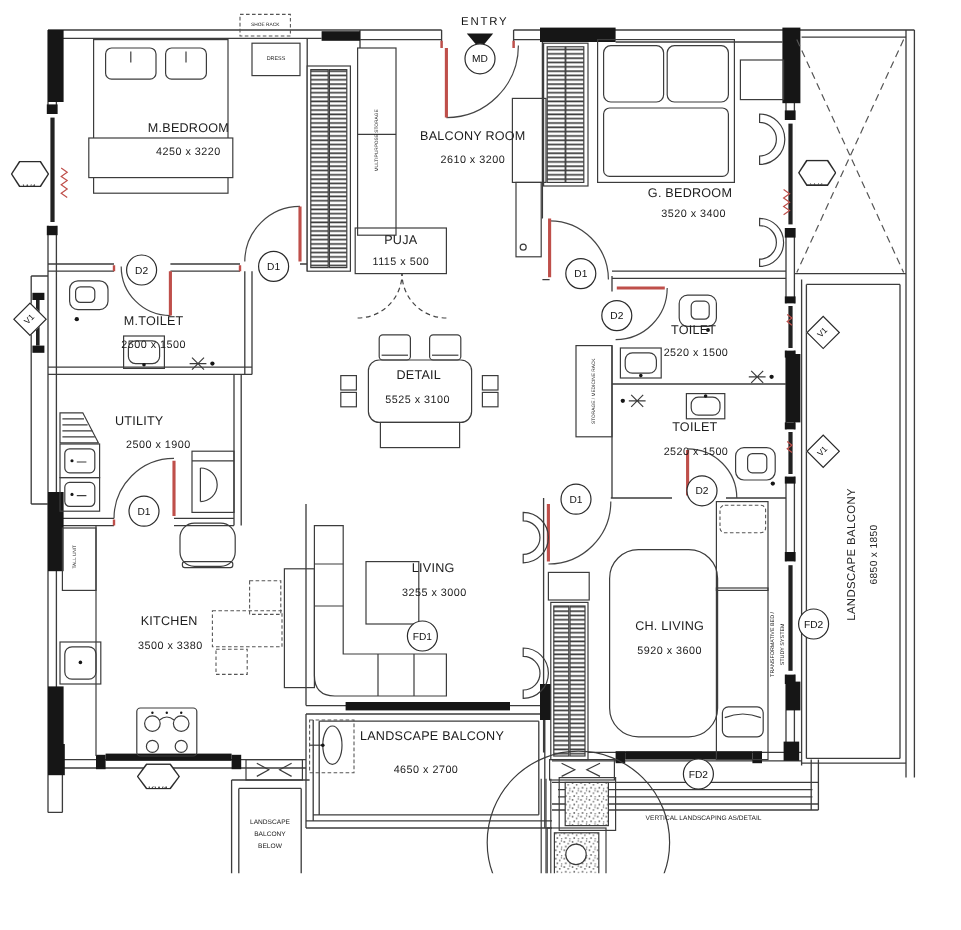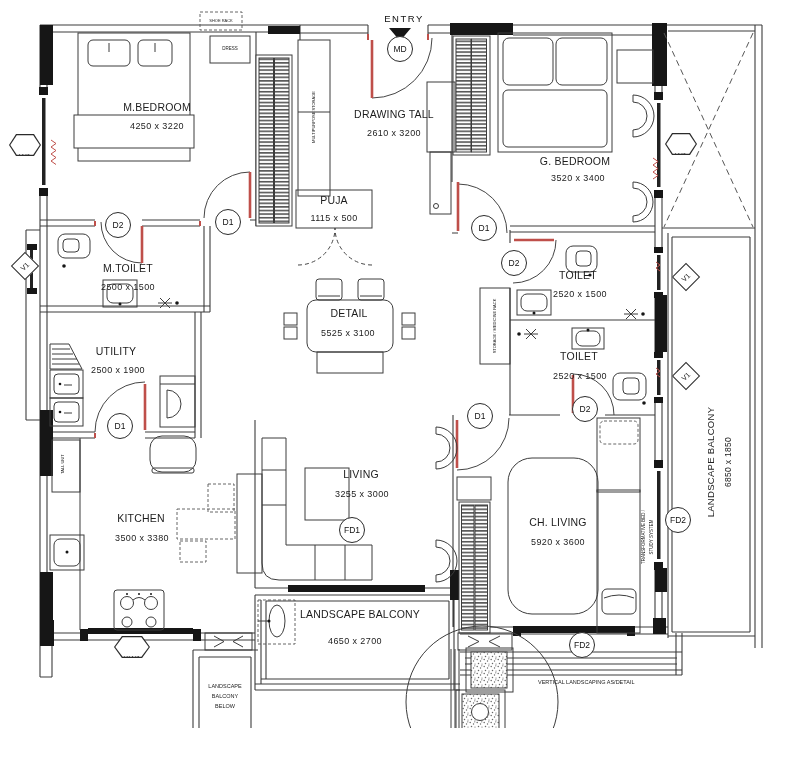--- a/index.html
+++ b/index.html
@@ -319,21 +319,21 @@
   </g>
 
   <rect x="0" y="768" width="801" height="2.2" fill="#9fadbf"></rect>
 </svg>
 
 <div class="entry-lbl" style="left:404px;top:13px">ENTRY</div>
 
 <div class="rl" style="left:157px;top:101px">M.BEDROOM</div>
 <div class="rd" style="left:157px;top:121px">4250 x 3220</div>
 
-<div class="rl" style="left:394px;top:108px">DRAWING TALL</div>
+<div class="rl" style="left:394px;top:108px">BALCONY ROOM</div>
 <div class="rd" style="left:394px;top:128px">2610 x 3200</div>
 
 <div class="rl" style="left:334px;top:194px">PUJA</div>
 <div class="rd" style="left:334px;top:213px">1115 x 500</div>
 
 <div class="rl" style="left:575px;top:155px">G. BEDROOM</div>
 <div class="rd" style="left:578px;top:173px">3520 x 3400</div>
 
 <div class="rl" style="left:128px;top:262px">M.TOILET</div>
 <div class="rd" style="left:128px;top:282px">2500 x 1500</div>
@@ -341,21 +341,21 @@
 <div class="rl" style="left:578px;top:269px">TOILET</div>
 <div class="rd" style="left:580px;top:289px">2520 x 1500</div>
 
 <div class="rl" style="left:579px;top:350px">TOILET</div>
 <div class="rd" style="left:580px;top:371px">2520 x 1500</div>
 
 <div class="rl" style="left:349px;top:307px">DETAIL</div>
 <div class="rd" style="left:348px;top:328px">5525 x 3100</div>
 
 <div class="rl" style="left:116px;top:345px">UTILITY</div>
-<div class="rd" style="left:118px;top:365px">2500 x 1900</div>
+<div class="rd" style="left:132px;top:365px">2500 x 1900</div>
 
 <div class="rl" style="left:141px;top:512px">KITCHEN</div>
 <div class="rd" style="left:142px;top:533px">3500 x 3380</div>
 
 <div class="rl" style="left:361px;top:468px">LIVING</div>
 <div class="rd" style="left:362px;top:489px">3255 x 3000</div>
 
 <div class="rl" style="left:558px;top:516px">CH. LIVING</div>
 <div class="rd" style="left:558px;top:537px">5920 x 3600</div>
 

